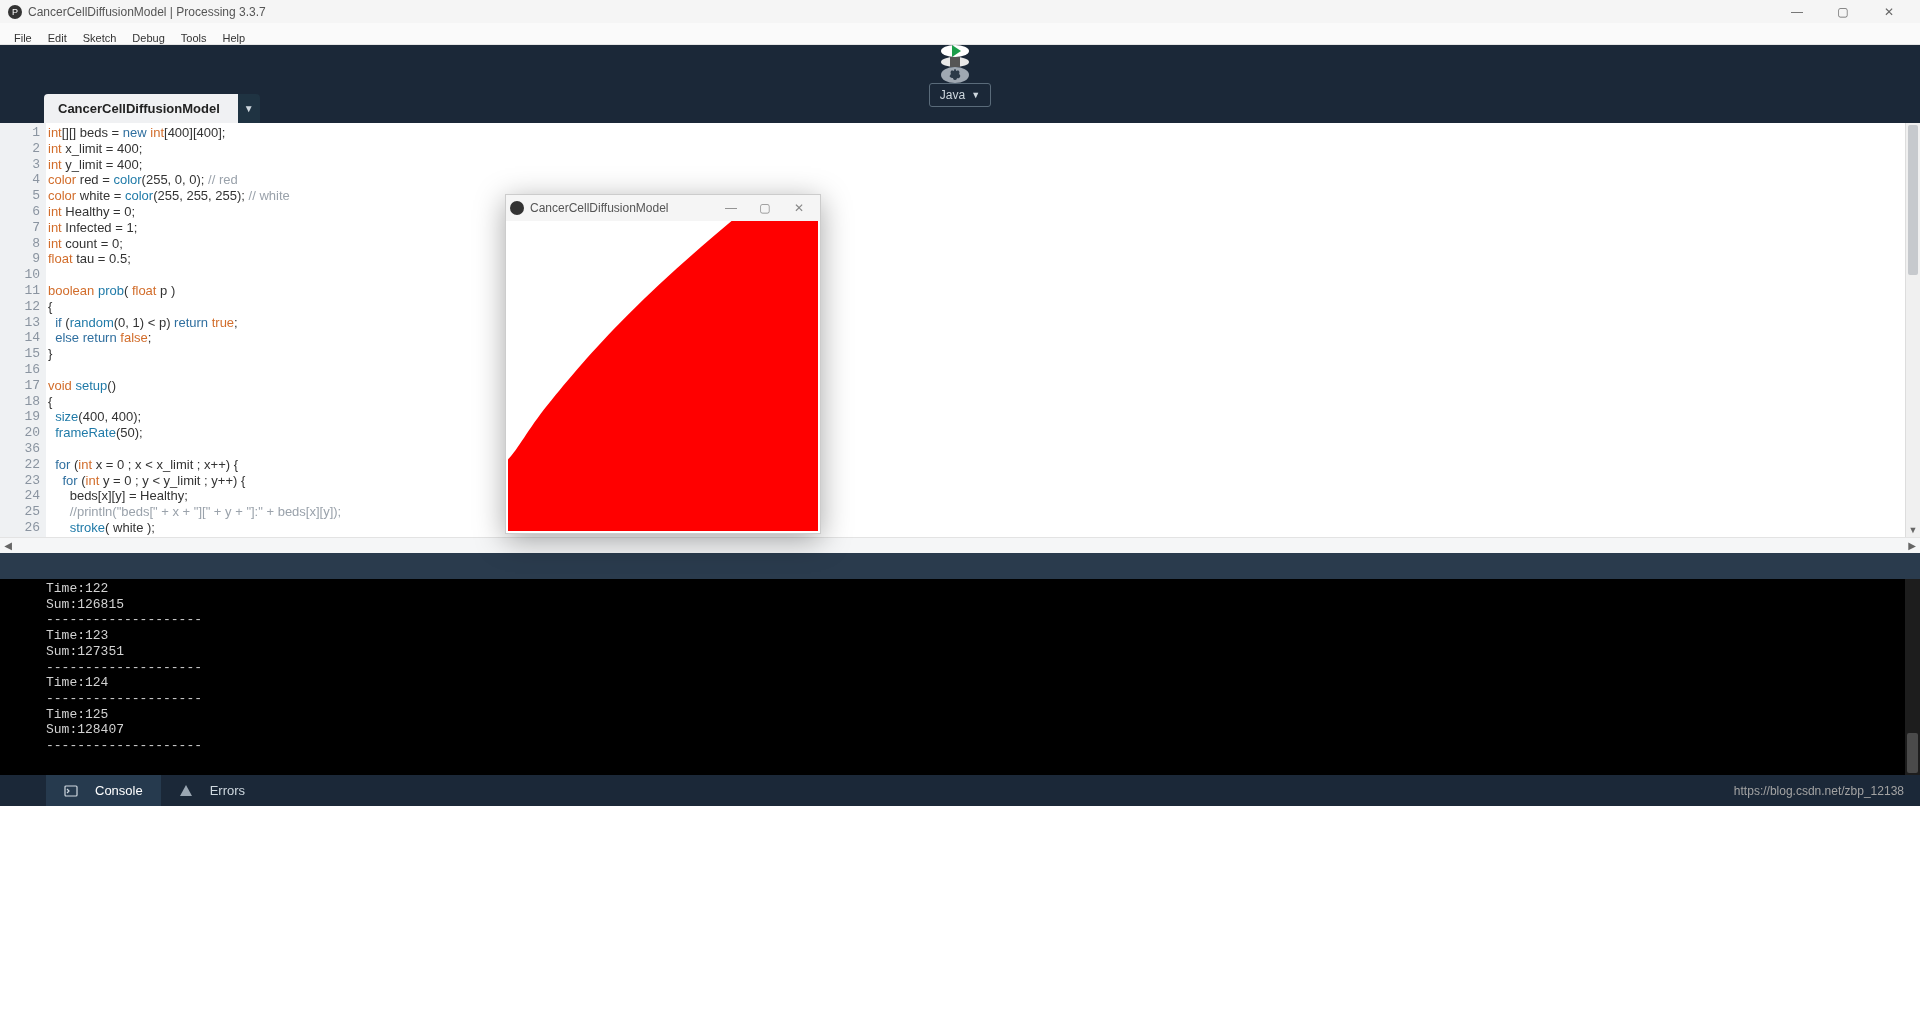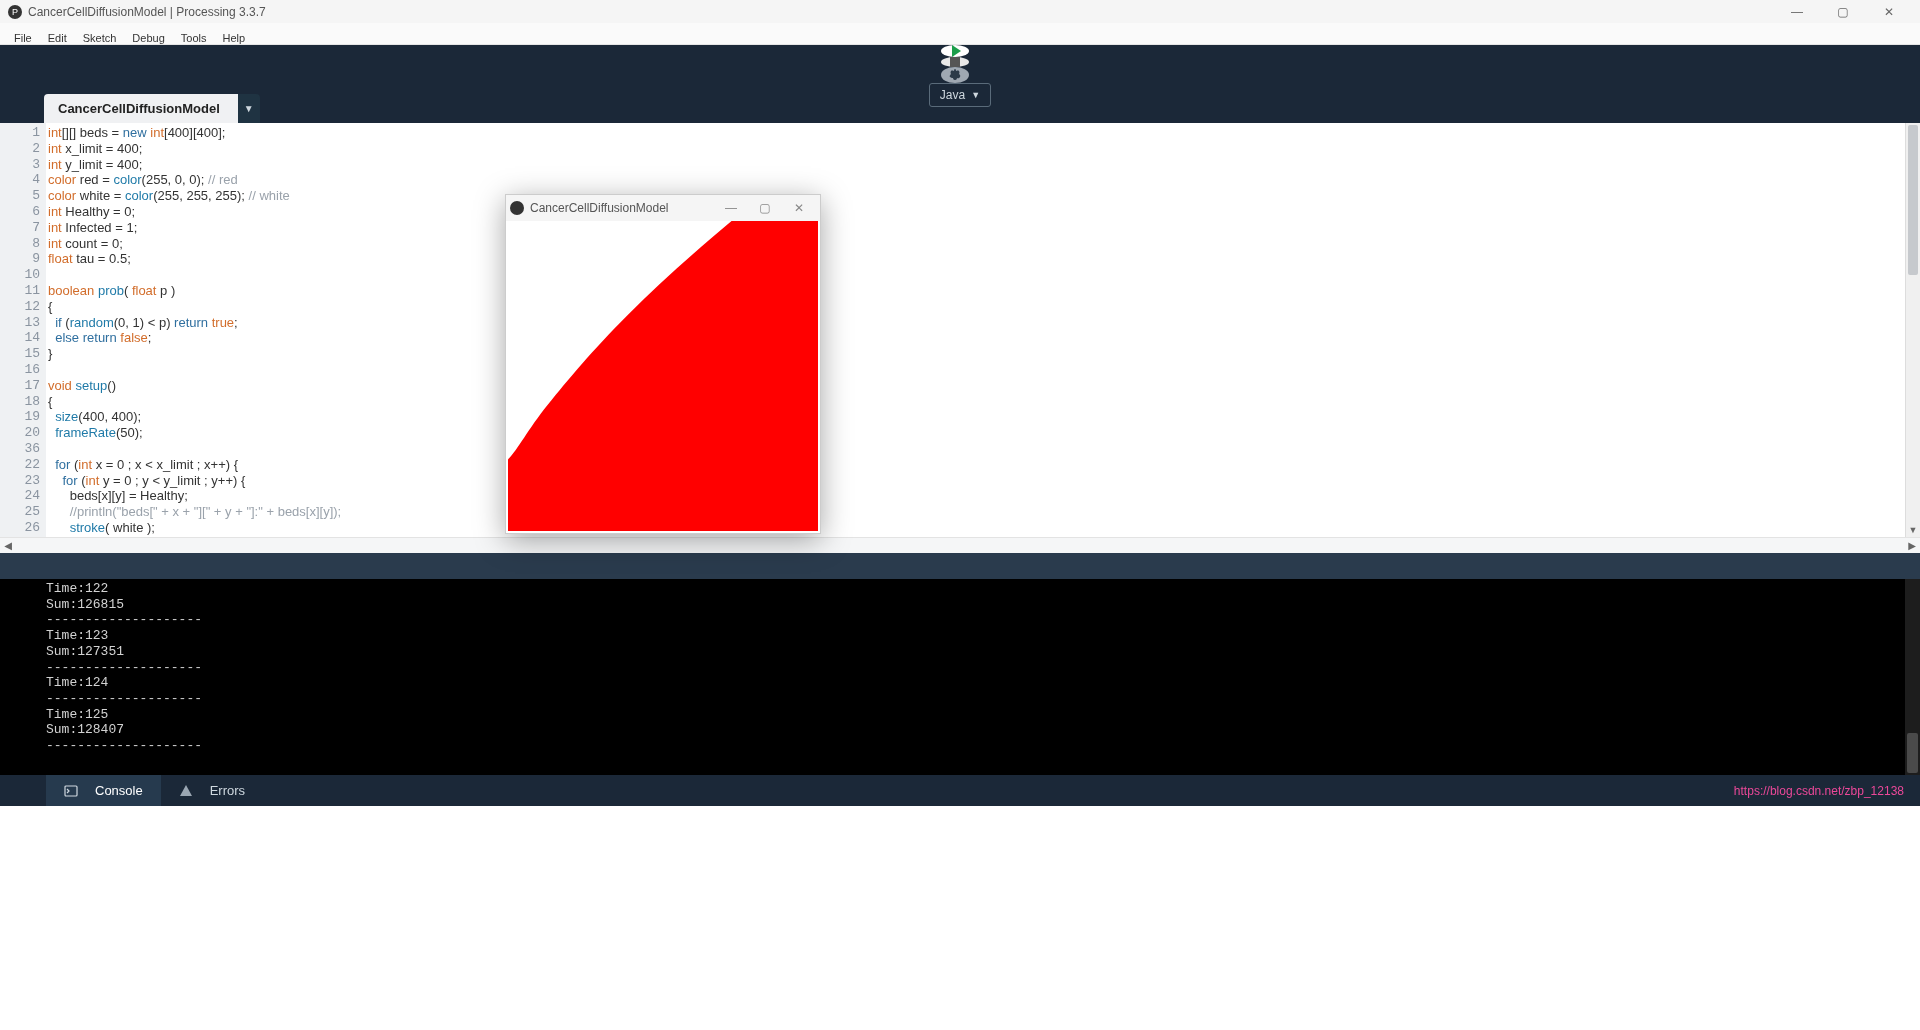--- a/index.html
+++ b/index.html
@@ -42,21 +42,21 @@
   .divider { height: 26px; background: #2a3b4d; }
 
   .console-wrap { height: 196px; background:#000; color:#d2d2d2; font-family: Consolas, "Courier New", monospace; font-size:13px; line-height:15.7px; padding: 2px 0 0 46px; position:relative;}
   .console-wrap .cvscroll{position:absolute;right:0;top:0;bottom:0;width:15px;background:#1d1d1d;}
   .console-wrap .cvscroll .thumb{position:absolute;left:2px;right:2px;bottom:2px;height:40px;background:#4a4a4a;border-radius:2px;}
 
   .bottombar { height: 31px; background: #1b2838; display:flex; align-items:center; padding:0 0 0 46px; color:#cfd8df; font-size:13px;}
   .bottombar .btab { display:flex;align-items:center;gap:17px;padding:0 18px;height:100%;}
   .bottombar .btab.active{background:#263a4e;color:#fff;}
   .bottombar .spacer{flex:1;}
-  .bottombar .url{padding-right:16px;color:#ec4899;font-size:12px;}
+  .bottombar .url{padding-right:16px;color:#a3a3a3;font-size:12px;}
 
   .sketch-window { position:absolute; left:505px; top:194px; width:316px; height:340px; background:#fff; box-shadow: 0 6px 28px rgba(0,0,0,0.35); border:1px solid #ccc; }
   .sketch-tb{height:26px;background:#f5f5f5;display:flex;align-items:center;padding:0 4px;font-size:12px;color:#555;}
   .sketch-tb .sicon{width:14px;height:14px;background:#333;border-radius:50%;margin-right:6px;}
   .sketch-tb .spacer{flex:1;}
   .sketch-tb .wbtn{width:34px;text-align:center;color:#888;}
   .sketch-canvas{position:absolute;left:2px;right:2px;top:26px;bottom:2px;background:#fff;overflow:hidden;}
   .sketch-red{position:absolute;inset:0;}
 </style>
 </head>

